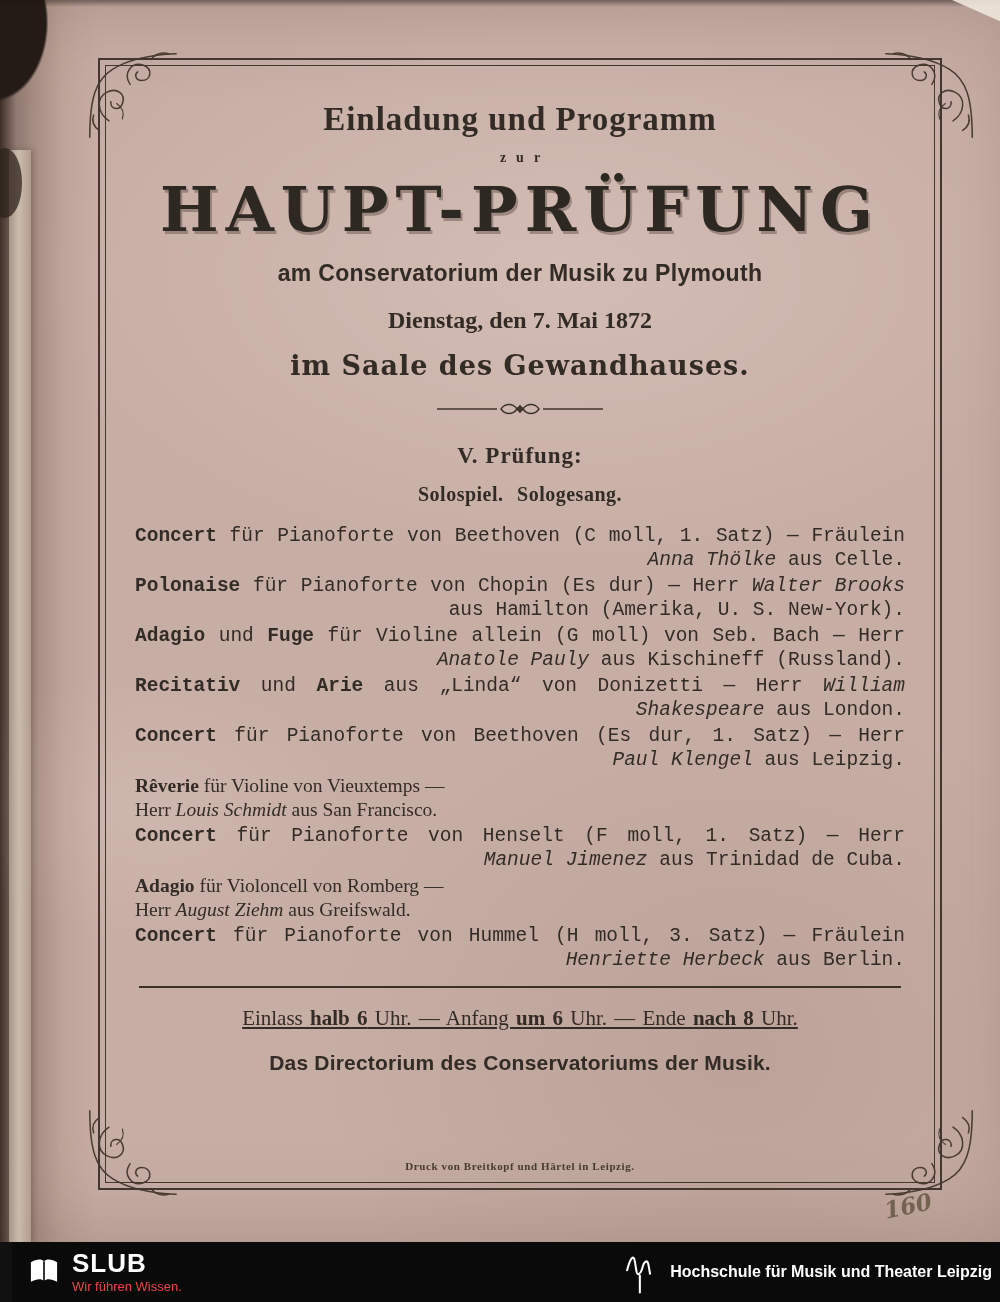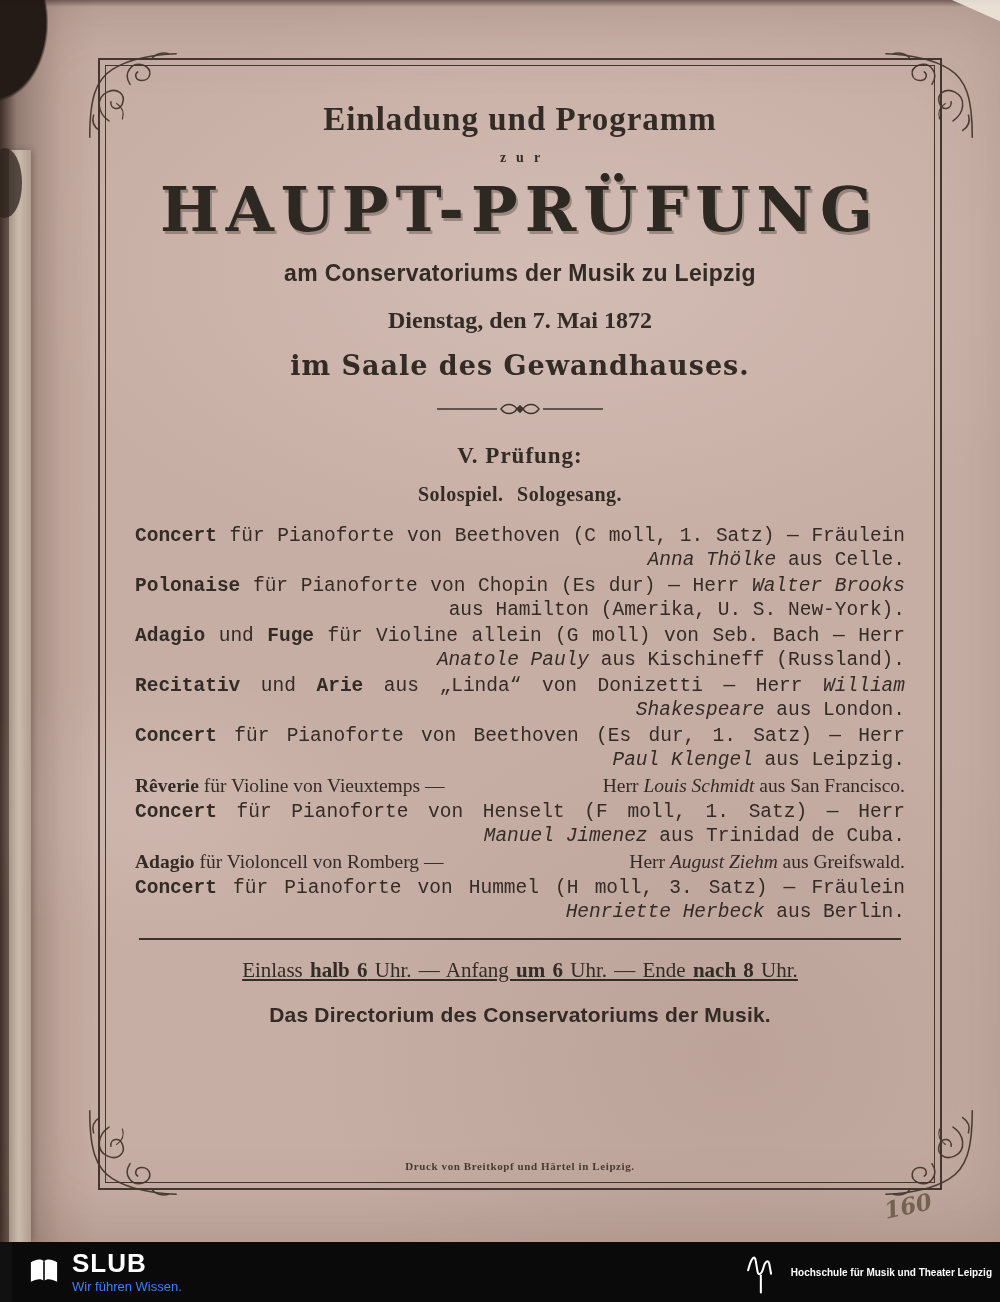--- a/index.html
+++ b/index.html
@@ -44,41 +44,41 @@
   .date{margin-top:20px;font:700 24px "Liberation Serif",serif;}
   .venue{margin-top:16px;font:700 27px "DejaVu Serif",serif;letter-spacing:1px;}
   .divider{margin:20px auto 0;width:170px;height:16px;color:#3f352c;}
   .sec-head{margin-top:22px;font:700 23px "Liberation Serif",serif;letter-spacing:1px;}
   .sec-sub{margin-top:14px;font:700 20px "Liberation Serif",serif;letter-spacing:.5px;word-spacing:8px;}
   
   .program{margin:18px 4px 0;text-align:left;font-size:19.5px;line-height:24px;color:#332b25;}
   .entry{margin-bottom:2px;}
   .entry.justify{text-align:justify;text-align-last:right;text-justify:inter-word;font-family:Liberation Mono, monospace;}
   .entry.right{text-align:right;}
-  .entry.split{display:flex;justify-content:space-between;}
+  .entry.split{display:flex;justify-content:space-between;flex-direction:column;}
   .program .bold, .times .bold{font-weight:700;}
   .program .italic{font-style:italic;}
   .rule{height:2px;background:#3b3128;margin:14px 8px 0;}
   .times{margin-top:18px;font-size:21px;text-align:center;word-spacing:2px;text-decoration:underline;}
   .signature{margin-top:20px;font:700 21px "Liberation Sans",sans-serif;letter-spacing:.2px;}
   .imprint{position:absolute;left:0;right:0;bottom:9px;font:700 11px "Liberation Serif",serif;
     letter-spacing:.6px;text-align:center;color:#473b31;}
   .handwritten{position:absolute;left:884px;top:1192px;font:italic 700 23px "DejaVu Serif",serif;
     color:#73624f;transform:rotate(-12deg);}
   
   .footer-bar{position:absolute;left:12px;bottom:0;width:1000px;height:60px;background:#0a0a0a;
     display:flex;align-items:center;justify-content:space-between;padding:0 14px;box-sizing:border-box;
     font-family:"Liberation Sans",sans-serif;}
   .slub{display:flex;align-items:center;gap:10px;}
   .slub-logo{width:36px;height:36px;}
   .slub-name{font-weight:700;font-size:26px;color:#fff;letter-spacing:1px;line-height:1;}
-  .slub-tag{font-size:13px;color:#3b82f6;margin-top:3px;}
+  .slub-tag{font-size:13px;color:#ef4444;margin-top:3px;}
   .hmt{display:flex;align-items:center;gap:14px;padding-right:6px;}
   .hmt-logo{width:34px;height:50px;}
-  .hmt-text{font-weight:700;font-size:10px;color:#fff;}
+  .hmt-text{font-weight:700;font-size:16px;color:#fff;}
 </style>
 </head>
 <body>
 
 <svg width="0" height="0" style="position:absolute">
   <defs>
     <g id="flourish" fill="none" stroke="currentColor" stroke-width="1.6" stroke-linecap="round">
       <path d="M6 95 C6 55 12 35 30 24 C48 13 70 9 96 8"></path>
       <path d="M26 78 C14 70 12 54 24 48 C34 43 44 50 40 60 C37 68 27 66 28 58"></path>
       <path d="M48 40 C40 28 50 16 62 20 C72 24 70 36 60 36 C54 36 52 30 56 27"></path>
@@ -109,21 +109,21 @@
     <svg class="fl fl-br" viewBox="0 0 100 100">
         <use href="#flourish"></use>
       </svg>
 
     <div class="frame">
       <div class="frame-inner"></div>
       <div class="content">
         <div class="inv">Einladung und Programm</div>
         <div class="zur">zur</div>
         <div class="main-title">HAUPT-PRÜFUNG</div>
-        <div class="inst">am Conservatoriums der Musik zu Leipzig</div>
+        <div class="inst">am Conservatorium der Musik zu Plymouth</div>
         <div class="date">Dienstag, den 7. Mai 1872</div>
         <div class="venue">im Saale des Gewandhauses.</div>
         <svg class="divider" viewBox="0 0 170 16" fill="none" stroke="currentColor" stroke-width="1.4">
           <line x1="2" y1="8" x2="62" y2="8"></line>
           <line x1="108" y1="8" x2="168" y2="8"></line>
           <path d="M66 8 C70 2 78 2 82 8 C78 14 70 14 66 8 Z"></path>
           <path d="M88 8 C92 2 100 2 104 8 C100 14 92 14 88 8 Z"></path>
           <rect x="82" y="5" width="6" height="6" transform="rotate(45 85 8)" fill="currentColor" stroke="none"></rect>
         </svg>
         <div class="sec-head">V. Prüfung:</div>

